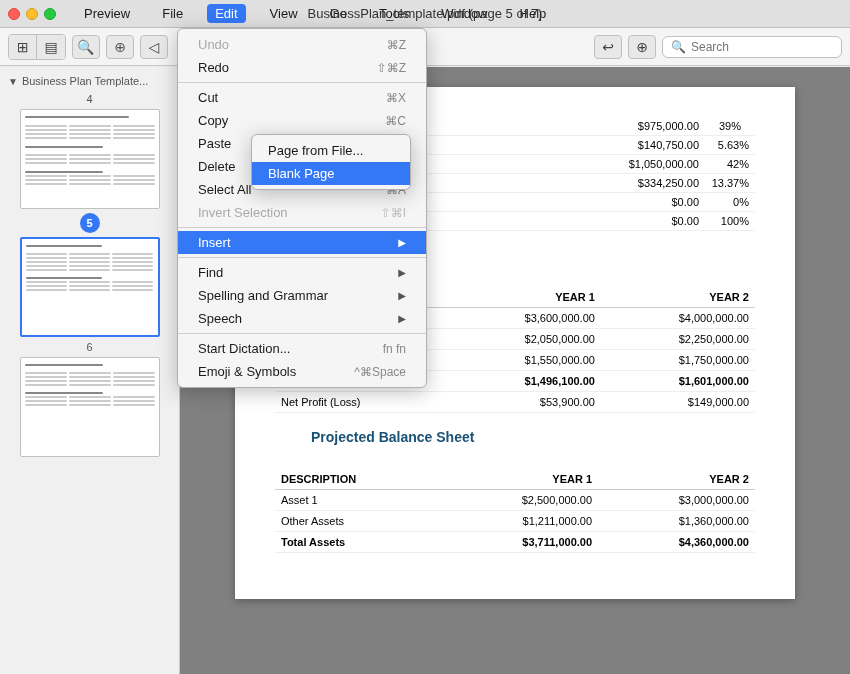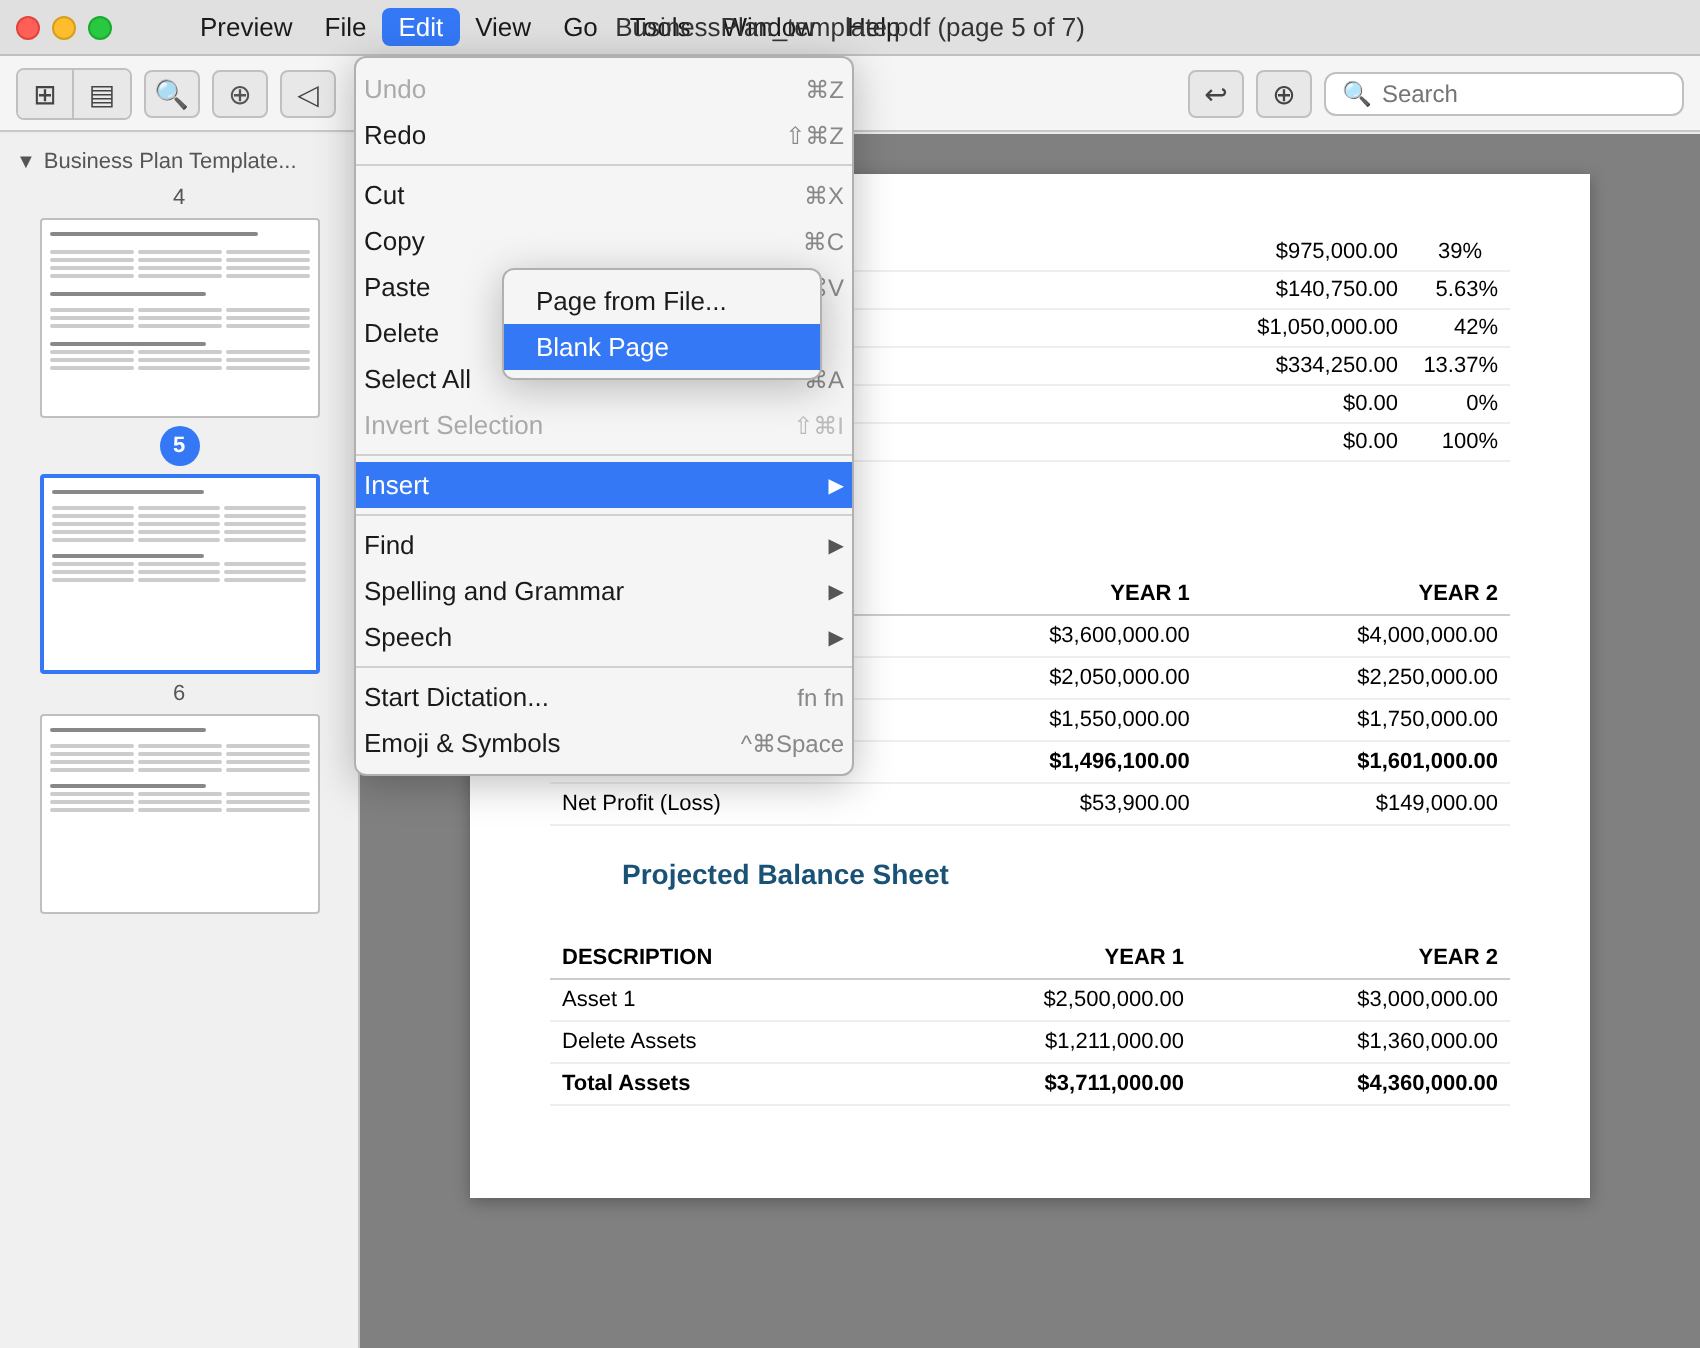--- a/index.html
+++ b/index.html
@@ -37,22 +37,21 @@
     .tl-yellow { background: #febc2e; border: 1px solid #d4a017; }
     .tl-green { background: #28c840; border: 1px solid #1aaa2e; }
 
     .apple-logo {
       font-size: 14px;
       margin-right: 8px;
       color: #333;
     }
     .menu-bar {
       display: flex;
-      gap: 0;
-      margin-left: 16px;
+      gap: 16px;
     }
     .menu-item {
       padding: 2px 8px;
       font-size: 13px;
       color: #1a1a1a;
       cursor: pointer;
       border-radius: 4px;
     }
     .menu-item.active {
       background: #3478f6;
@@ -281,21 +280,21 @@
       background: #f5f5f5;
       border: 1px solid #b0b0b0;
       border-radius: 6px;
       box-shadow: 0 4px 20px rgba(0,0,0,0.25);
       padding: 4px 0;
       z-index: 100;
     }
     .menu-option {
       display: flex;
       align-items: center;
-      padding: 4px 4px;
+      padding: 4px 20px;
       font-size: 13px;
       color: #1a1a1a;
       cursor: pointer;
       position: relative;
     }
     .menu-option.highlighted {
       background: #3478f6;
       color: white;
     }
     .menu-option.disabled {
@@ -631,21 +630,21 @@
           <th>YEAR 2</th>
         </tr>
       </thead>
       <tbody>
         <tr>
           <td>Asset 1</td>
           <td>$2,500,000.00</td>
           <td>$3,000,000.00</td>
         </tr>
         <tr>
-          <td>Delete Assets</td>
+          <td>Other Assets</td>
           <td>$1,211,000.00</td>
           <td>$1,360,000.00</td>
         </tr>
         <tr class="bold-row">
           <td>Total Assets</td>
           <td>$3,711,000.00</td>
           <td>$4,360,000.00</td>
         </tr>
       </tbody>
     </table>

